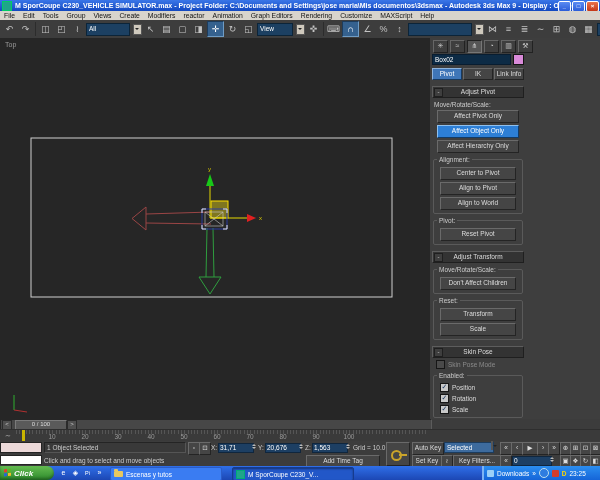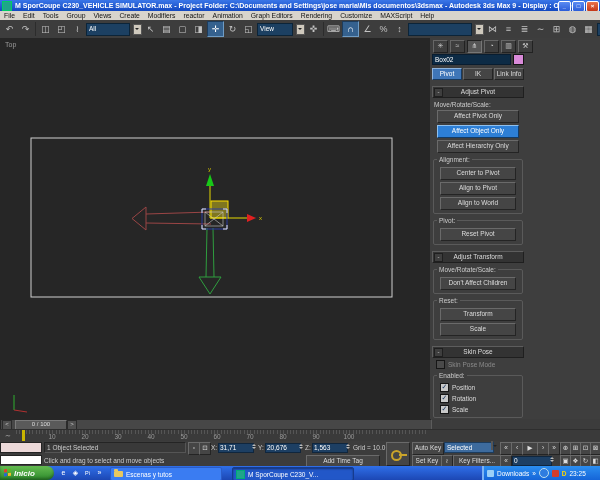--- a/index.html
+++ b/index.html
@@ -403,21 +403,21 @@
   </div>
 
   <div id="taskbar" class="abs">
     <div id="startbtn">
       <span id="xplogo">
         <i style="background:#e33e2b"></i>
           <i style="background:#59b526"></i>
           <i style="background:#2a64d8"></i>
           <i style="background:#f2bb28"></i>
       </span>
-      <span>Inicio</span>
+      <span>Click</span>
     </div>
     <span class="ql" style="left:58px">e</span>
     <span class="ql" style="left:70px">◈</span>
     <span class="ql" style="left:82px;font-size:5.5px">Pi</span>
     <span class="ql" style="left:94px">»</span>
     <div class="task" id="task1">
       <span class="folder"></span>
       <span>Escenas y tutos</span>
     </div>
     <div class="task" id="task2">

